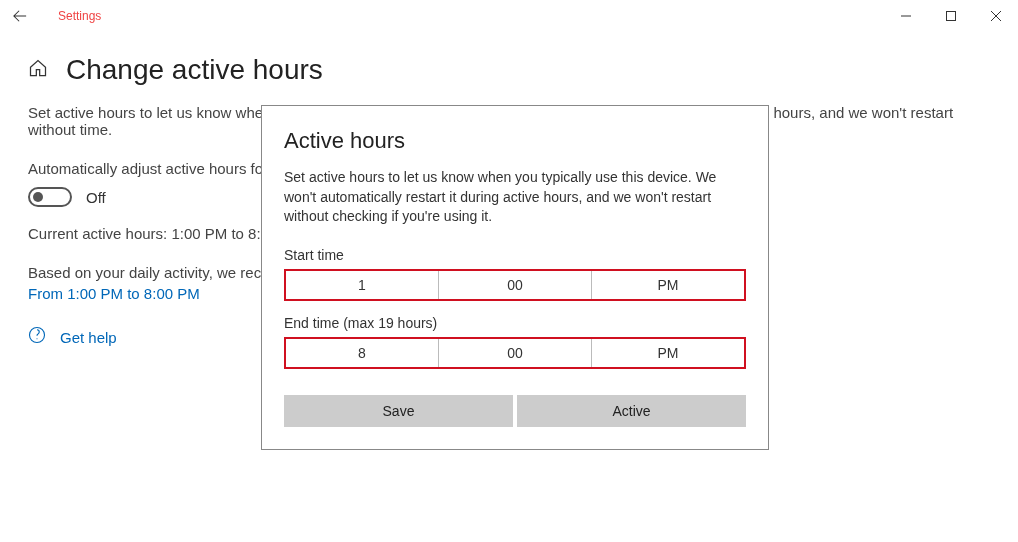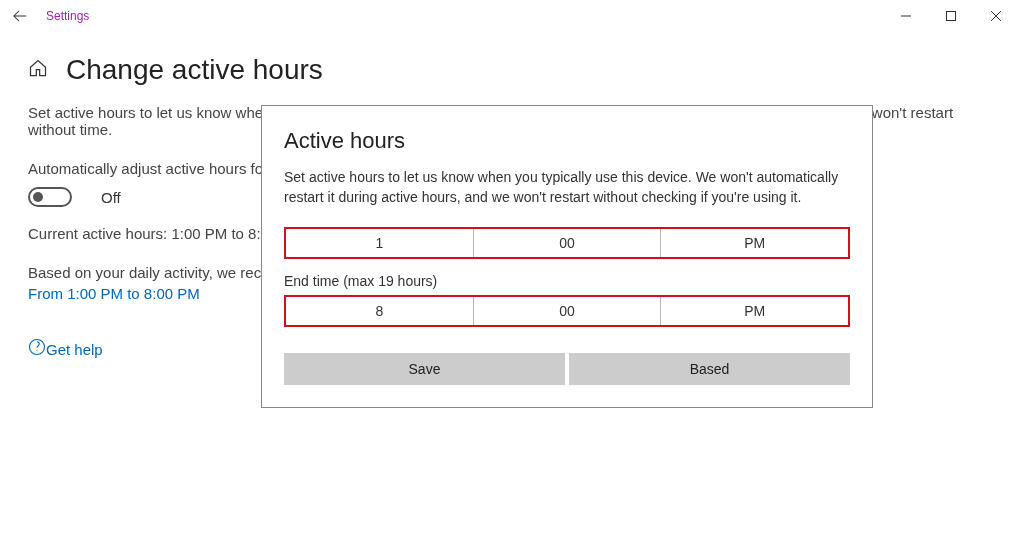--- a/index.html
+++ b/index.html
@@ -25,22 +25,23 @@
       width: 40px;
       height: 32px;
       display: flex;
       align-items: center;
       justify-content: center;
       font-size: 12px;
     }
     .window-title {
       flex: 1;
       font-size: 12px;
-      color: #a21caf;
+      color: #ef4444;
       padding-left: 6px;
+      margin-left: 12px;
     }
     .window-controls {
       display: flex;
     }
     .window-btn {
       width: 45px;
       height: 32px;
       display: flex;
       align-items: center;
       justify-content: center;
@@ -69,21 +70,21 @@
       margin-bottom: 22px;
     }
     .setting-label {
       font-size: 15px;
       color: #444;
       margin-bottom: 10px;
     }
     .toggle-row {
       display: flex;
       align-items: center;
-      gap: 29px;
+      gap: 14px;
       margin-bottom: 18px;
     }
     .toggle-switch {
       width: 44px;
       height: 20px;
       border: 2px solid #555;
       border-radius: 10px;
       position: relative;
     }
     .toggle-knob {
@@ -105,40 +106,41 @@
       margin-bottom: 22px;
     }
     .recommend-text {
       font-size: 15px;
       color: #444;
       margin-bottom: 4px;
     }
     .link-text {
       font-size: 15px;
       color: #0067b8;
-      margin-bottom: 36px;
+      margin-bottom: 24px;
     }
     .help-row {
       display: flex;
       align-items: center;
+      gap: 14px;
     }
     .help-icon {
       color: #0067b8;
       font-size: 16px;
     }
     .help-link {
       color: #0067b8;
       font-size: 15px;
     }
     
     .dialog {
       position: absolute;
       left: 261px;
       top: 105px;
-      width: 612px;
+      width: 508px;
       background: #fff;
       border: 1px solid #888;
       padding: 22px 22px 22px 22px;
     }
     .dialog-title {
       font-size: 22px;
       font-weight: 400;
       color: #222;
       margin-bottom: 14px;
     }
@@ -246,30 +248,31 @@
         </svg>
     </span>
     <span class="help-link">Get help</span>
   </div>
 </div>
 
 <div class="dialog">
   <h2 class="dialog-title">Active hours</h2>
   <p class="dialog-desc">Set active hours to let us know when you typically use this device. We won't automatically restart it during active hours, and we won't restart without checking if you're using it.</p>
 
+  <p class="time-label">Start time</p>
   <div class="time-picker">
     <div class="time-seg">1</div>
     <div class="time-seg">00</div>
     <div class="time-seg">PM</div>
   </div>
 
   <p class="time-label">End time (max 19 hours)</p>
   <div class="time-picker">
     <div class="time-seg">8</div>
     <div class="time-seg">00</div>
     <div class="time-seg">PM</div>
   </div>
 
   <div class="dialog-buttons">
     <button class="dlg-btn">Save</button>
-    <button class="dlg-btn">Based</button>
+    <button class="dlg-btn">Active</button>
   </div>
 </div>
 
 </body></html>

